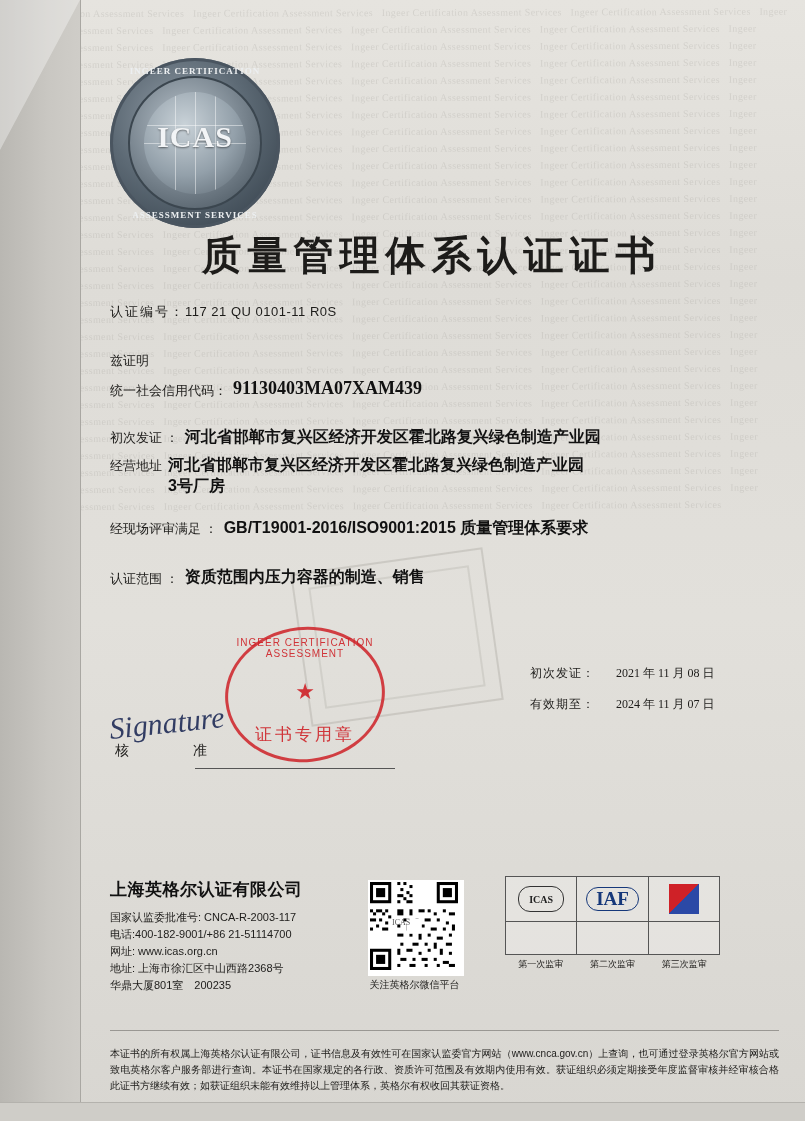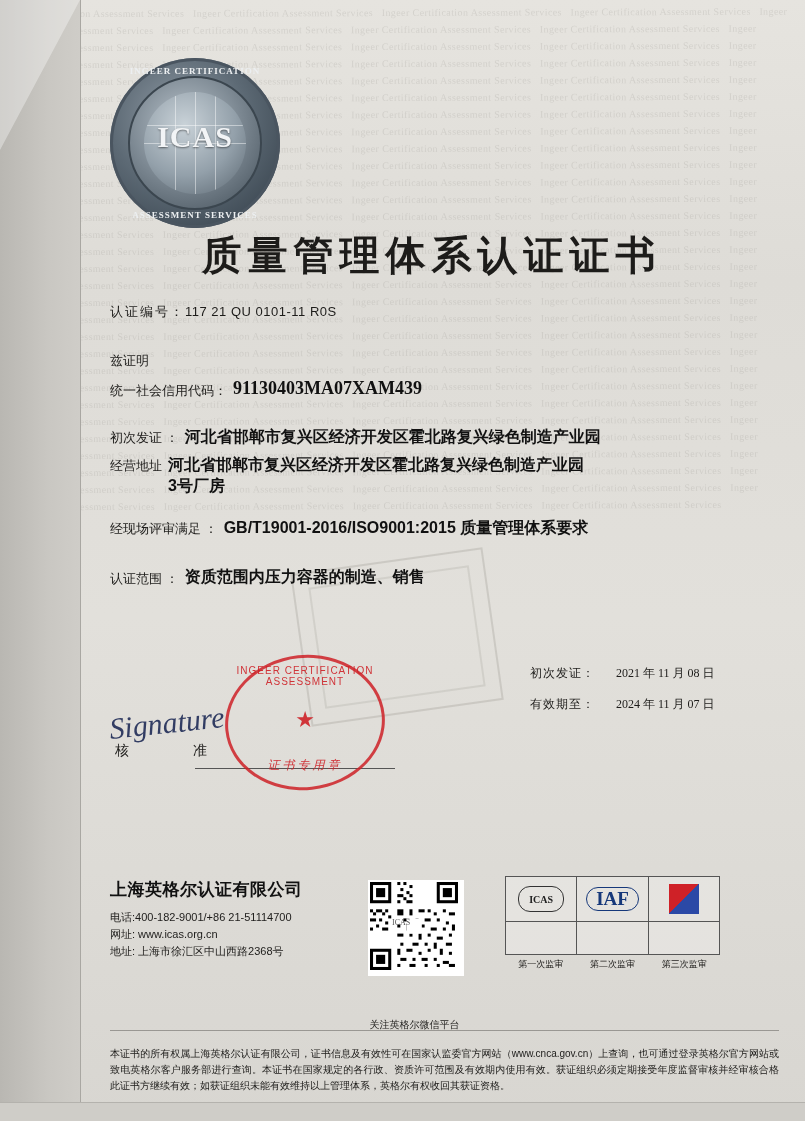--- a/index.html
+++ b/index.html
@@ -140,58 +140,58 @@
   .dates .dv{font-family:"Liberation Serif",serif;}
   .approve{
     position:absolute;left:115px;top:742px;font-size:14px;color:#1d1c1a;letter-spacing:12px;
   }
   .sigline{
     position:absolute;left:195px;top:768px;width:200px;border-bottom:1px solid #555;
   }
 
   
   .seal{
-    position:absolute;left:225px;top:655px;width:160px;height:135px;
+    position:absolute;left:225px;top:627px;width:160px;height:135px;
   }
   .seal-ring{
     position:absolute;inset:0;border-radius:50%;
     border:3px solid rgba(206,33,39,.85);
     transform:rotate(-6deg);
   }
   .seal-star{
     position:absolute;left:50%;top:48%;transform:translate(-50%,-50%);
     color:rgba(206,33,39,.9);font-size:22px;
   }
   .seal-top,.seal-bot{
     position:absolute;left:0;right:0;text-align:center;
     color:rgba(206,33,39,.9);font-size:10px;letter-spacing:1px;
   }
   .seal-top{top:10px;}
-  .seal-bot{bottom:16px;font-size:12px;letter-spacing:3px;font-style:italic;}
+  .seal-bot{bottom:16px;font-size:17px;letter-spacing:3px;}
   .sig-ink{
     position:absolute;left:110px;top:700px;width:230px;height:58px;
     color:#14214f;font-family:"Liberation Serif",serif;font-style:italic;
     font-size:30px;transform:rotate(-6deg);opacity:.85;
   }
 
   
   .footer{
     position:absolute;left:110px;top:878px;right:24px;
   }
   .org{
     font-size:17px;font-weight:bold;color:#111;letter-spacing:.5px;
   }
   .flines{margin-top:8px;font-size:11px;color:#1d1c1a;line-height:17px;}
 
   .qr{
     position:absolute;left:368px;top:880px;width:92px;height:92px;
     background:#fff;padding:2px;
   }
   .qr-cap{
-    position:absolute;left:352px;top:1018px;width:125px;text-align:center;
+    position:absolute;left:352px;top:978px;width:125px;text-align:center;
     font-size:10px;color:#1d1c1a;
   }
 
   .marks{
     position:absolute;left:505px;top:876px;width:215px;
   }
   .marks .mrow{
     display:flex;border:1px solid #555;border-bottom:none;height:44px;
     background:rgba(255,255,255,.25);
   }
@@ -320,23 +320,25 @@
   <div class="seal">
     <div class="seal-ring"></div>
     <div class="seal-top">INGEER CERTIFICATION ASSESSMENT</div>
     <div class="seal-star">★</div>
     <div class="seal-bot">证书专用章</div>
   </div>
 
   <div class="footer">
     <div class="org">上海英格尔认证有限公司</div>
     <div class="flines">
+      <div>国家认监委批准号: CNCA-R-2003-117</div>
       <div>电话:400-182-9001/+86 21-51114700</div>
       <div>网址: www.icas.org.cn</div>
       <div>地址: 上海市徐汇区中山西路2368号</div>
+      <div>华鼎大厦801室　200235</div>
     </div>
   </div>
 
   <div class="qr">
     <svg width="88" height="88" viewBox="0 0 29 29">
       <rect width="29" height="29" fill="#fff"></rect>
       <g fill="#000">
         <rect x="0" y="0" width="7" height="7"></rect>
           <rect x="1" y="1" width="5" height="5" fill="#fff"></rect>
           <rect x="2" y="2" width="3" height="3"></rect>

